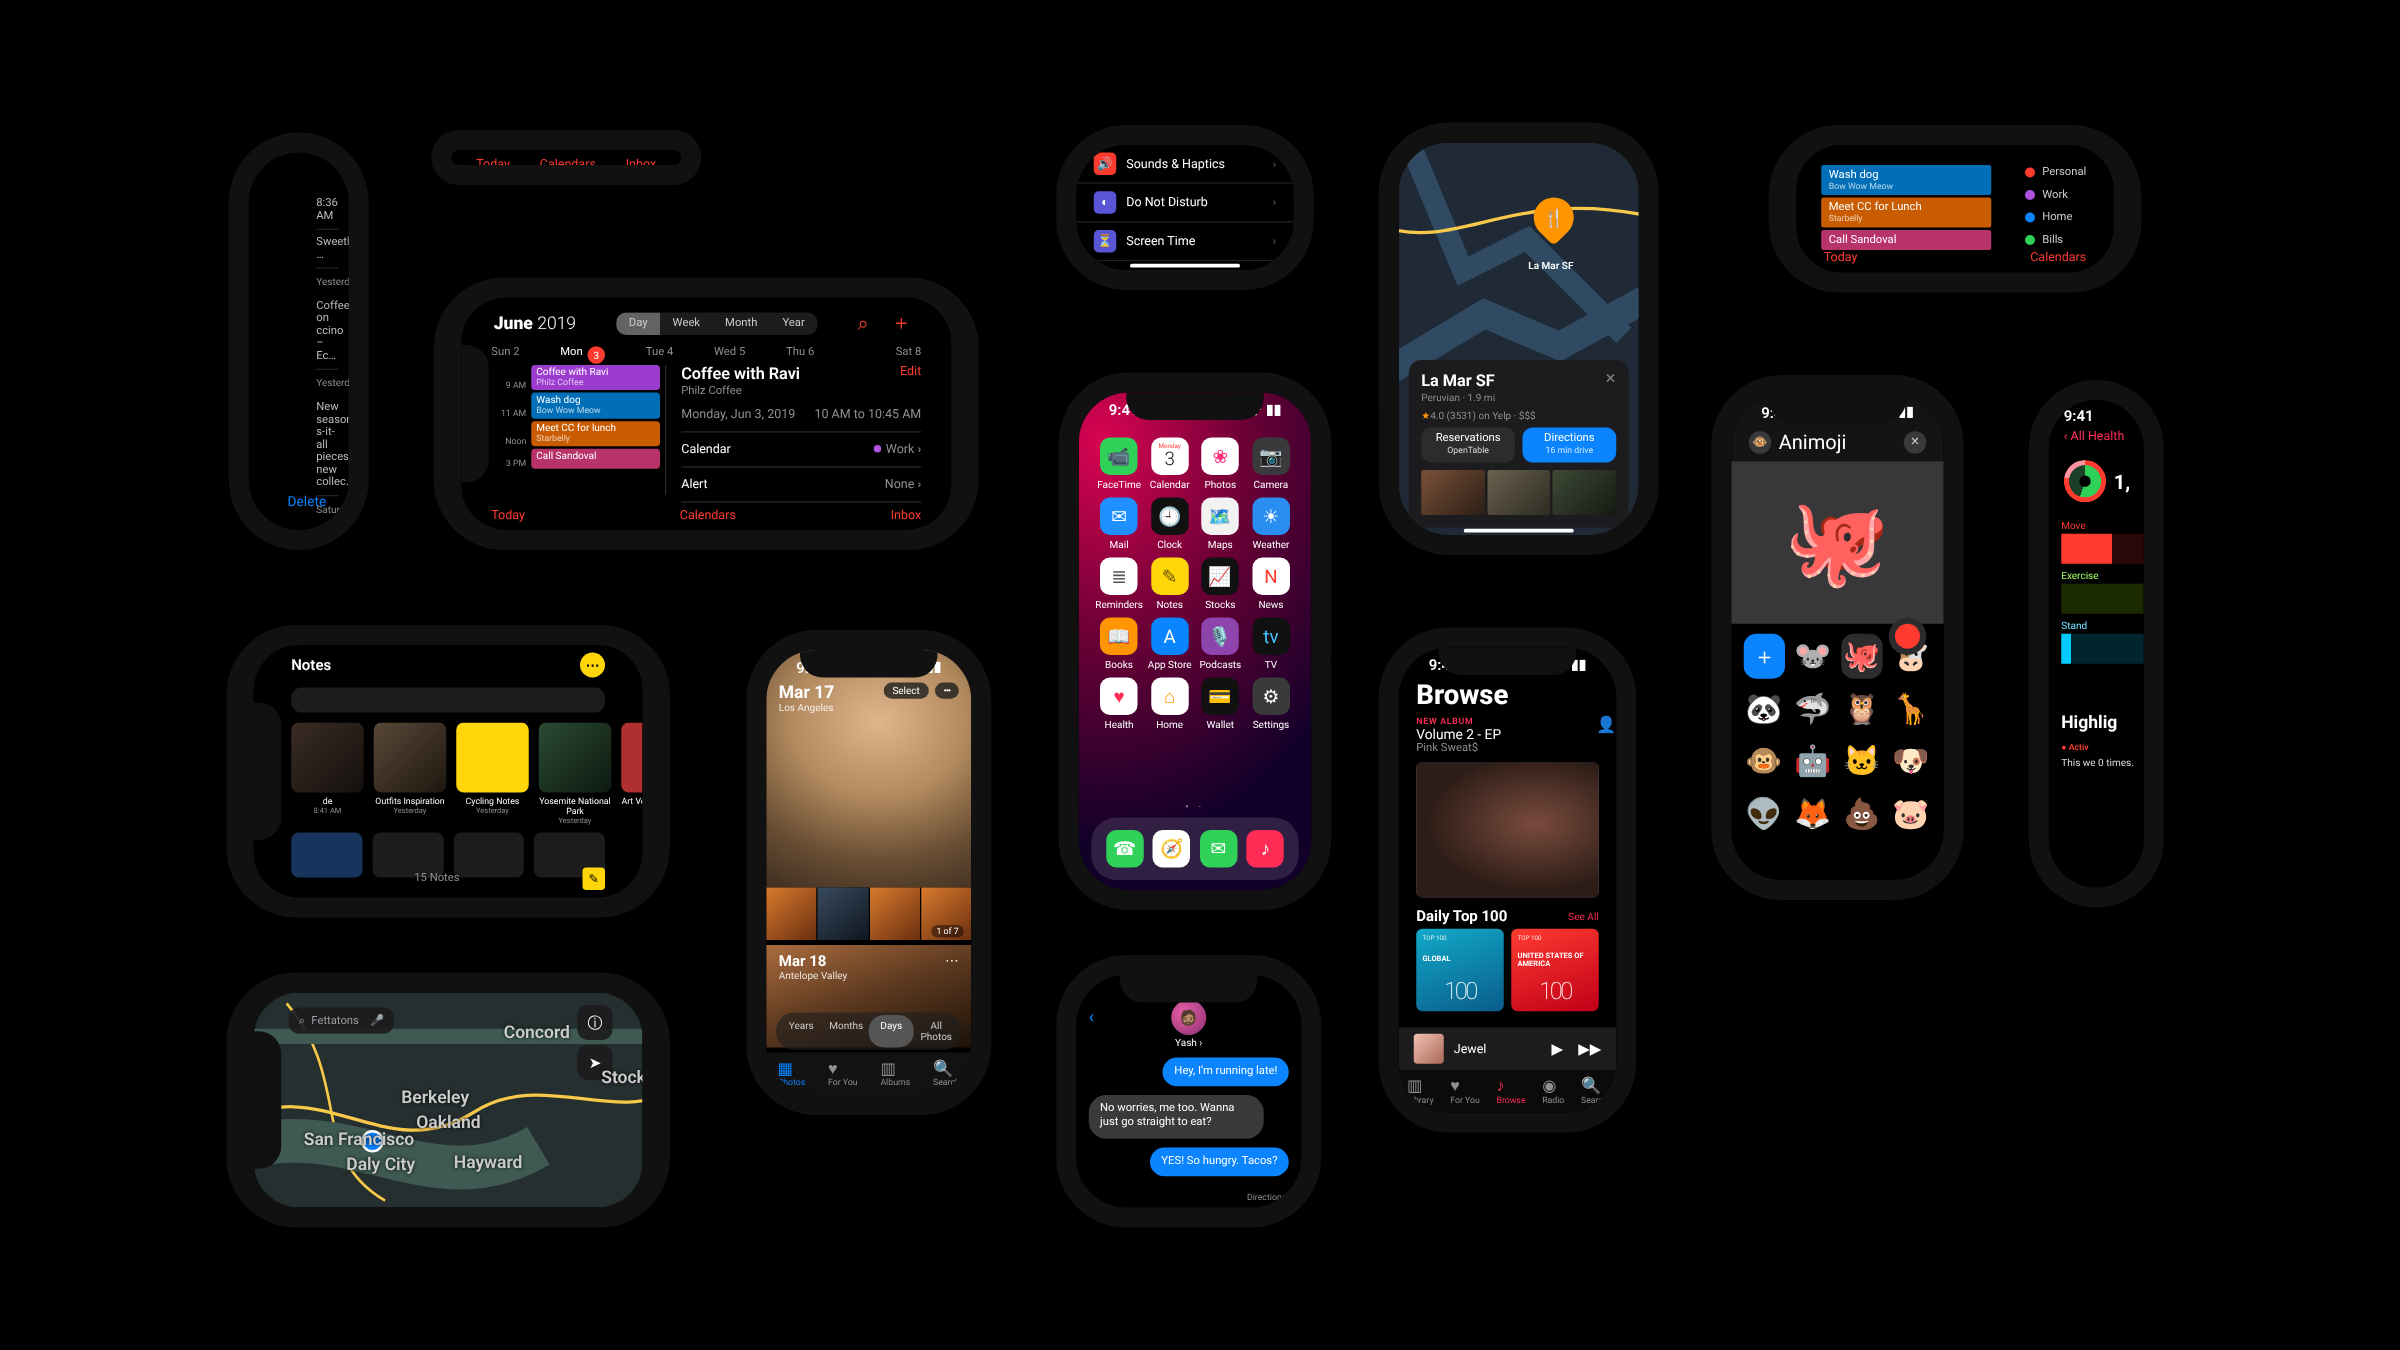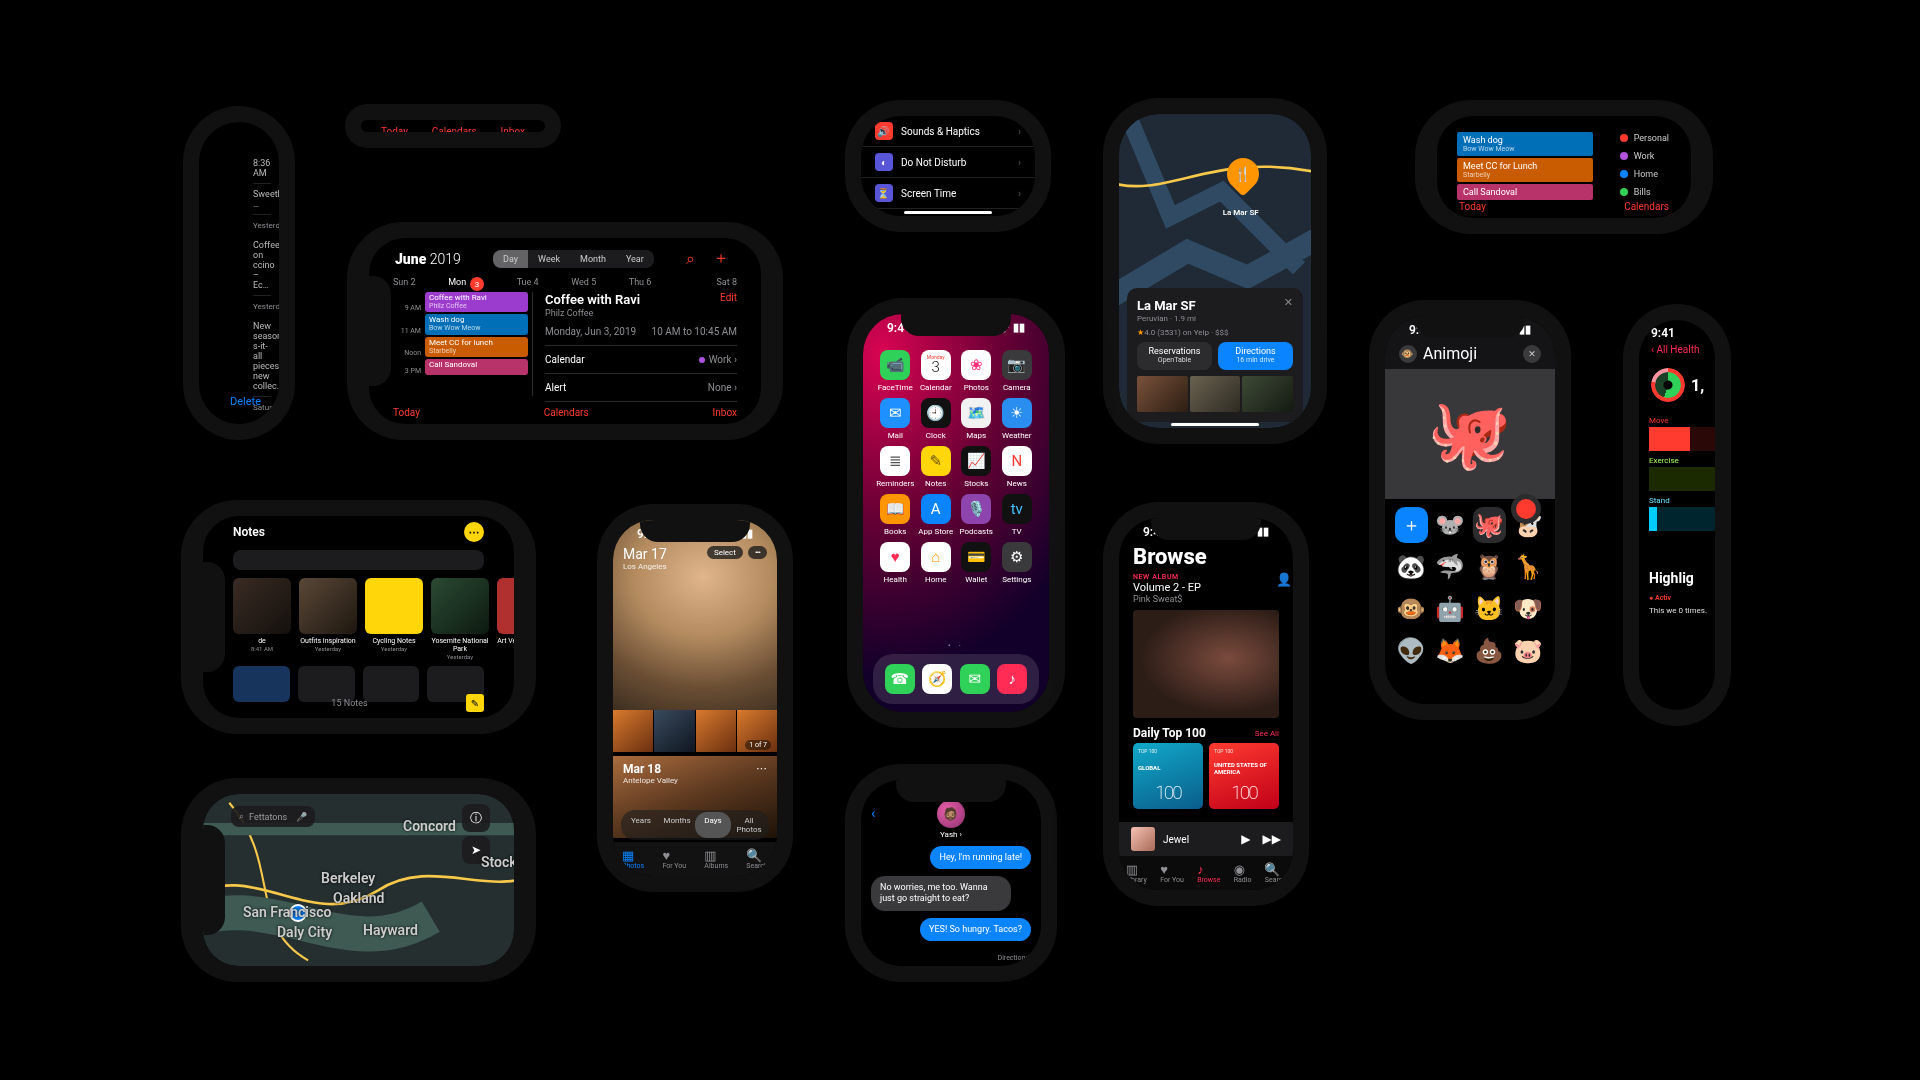--- a/index.html
+++ b/index.html
@@ -104,21 +104,21 @@
 .note-thumb{width:58px;height:56px;background:#1c1c1e;border-radius:6px;margin-bottom:3px;overflow:hidden}
 .note-card .t{font-size:7px;color:#fff;text-align:center;line-height:1.15}
 .note-card .m{font-size:6px;color:#8e8e93;text-align:center}
 .notes-row2{display:flex;gap:8px;padding:6px 30px 0}
 .note-wide{width:58px;height:36px;background:#1c1c1e;border-radius:6px}
 .notes-footer{position:absolute;left:30px;right:30px;bottom:6px;display:flex;justify-content:space-between;color:#8e8e93;font-size:9px;align-items:center}
 .notes-footer .edit{width:18px;height:18px;background:#ffd60a;border-radius:3px;display:flex;align-items:center;justify-content:center;color:#000;font-size:10px}
 
 .d-photos{left:370px;top:376px;width:196px;height:388px}
 .ph-head{position:absolute;left:10px;right:10px;top:26px;display:flex;justify-content:space-between;align-items:flex-start}
-.ph-head h3{margin:0;font-size:14px;font-weight:400}
+.ph-head h3{margin:0;font-size:14px;font-weight:700}
 .ph-head .sub{font-size:8px;opacity:.85}
 .ph-sel{background:rgba(30,30,30,.8);padding:2px 7px;border-radius:10px;font-size:8px;display:flex;align-items:center;gap:5px}
 .ph-sel .dots{letter-spacing:-1px}
 .ph-hero{position:absolute;left:0;right:0;top:0;height:190px;background:radial-gradient(120% 90% at 55% 30%,#e0b58c 0%,#b38b5f 35%,#6a4e34 65%,#2c2218 100%)}
 .ph-strip{position:absolute;left:0;right:0;top:190px;display:grid;grid-template-columns:repeat(4,1fr);gap:1px;height:42px}
 .ph-strip div{background:linear-gradient(140deg,#d87a2e,#6b2f0f)}
 .ph-strip .c2{background:linear-gradient(140deg,#394a5e,#0f1620)}
 .ph-badge{position:absolute;right:6px;bottom:2px;font-size:7px;background:rgba(0,0,0,.45);padding:1px 4px;border-radius:6px}
 .ph-sec2{position:absolute;left:0;right:0;top:236px;height:82px;background:linear-gradient(160deg,#aa6c3e,#5b381f,#1d1208);padding:6px 10px}
 .ph-sec2 h3{margin:0;font-size:12px}

